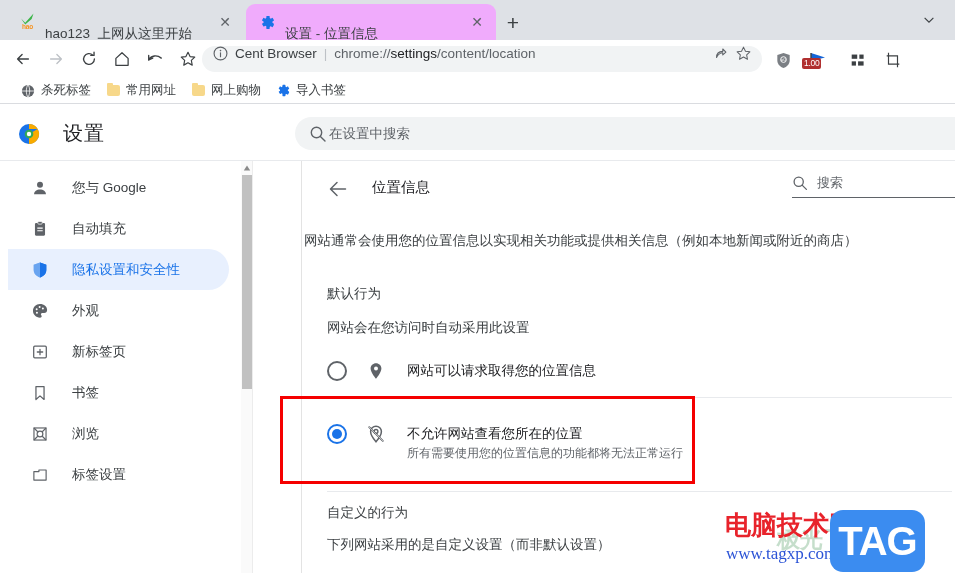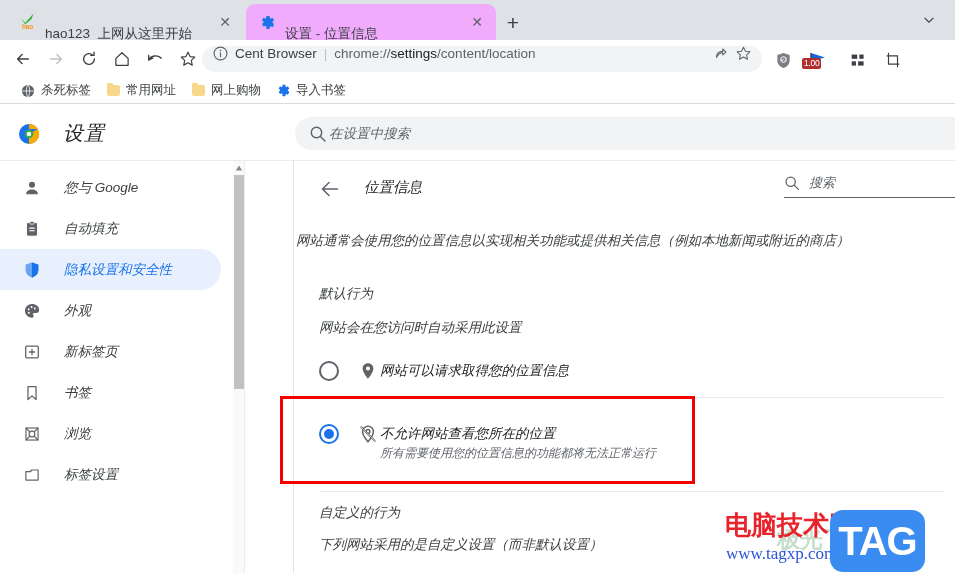--- a/index.html
+++ b/index.html
@@ -100,37 +100,37 @@
     position: absolute; top: 78px; left: 0; width: 955px; height: 26px;
     background: #ffffff; display: flex; align-items: center; padding-left: 20px;
     border-bottom: 1px solid #dadce0;
   }
   .bm { display: flex; align-items: center; gap: 5px; margin-right: 14px; font-size: 12.5px; color: #3c4043; }
   .bm .bmicon { width: 16px; height: 16px; display:flex; align-items:center; justify-content:center; }
   .folder-ico { width: 13px; height: 11px; background: #f7d88a; border-radius: 1px 2px 2px 2px; position: relative; }
   .folder-ico:after { content:""; position:absolute; left:0; top:-2px; width:6px; height:3px; background:#f7d88a; border-radius:1px 1px 0 0; }
 
   
-  .settings { position: absolute; top: 105px; left: 0; width: 955px; height: 468px; background: #ffffff; font-style: italic; }
+  .settings { position: absolute; top: 105px; left: 0; width: 955px; height: 468px; background: #ffffff; }
   .st-header {
     position: absolute; top: 0; left: 0; width: 955px; height: 56px;
     background: #ffffff; display: flex; align-items: center;
     border-bottom: 1px solid #e8eaed;
   }
   .st-logo { position: absolute; left: 18px; top: 18px; width: 22px; height: 22px; }
   .st-title { position: absolute; left: 63px; top: 15px; font-size: 20px; color: #202124; letter-spacing: 1px; }
   .st-search {
     position: absolute; left: 295px; top: 12px; width: 660px; height: 33px;
     background: #f1f3f4; border-radius: 17px 0 0 17px;
     display: flex; align-items: center; padding-left: 14px; gap: 2px;
   }
   .st-search .sico { width: 18px; height: 18px; color: #5f6368; }
   .st-search .sph { font-size: 13.5px; color: #5f6368; }
 
-  .st-body { position: absolute; top: 56px; left: 0; width: 939px; height: 412px; }
+  .st-body { position: absolute; top: 56px; left: 8px; width: 939px; height: 412px; }
 
   
   .sidebar { position: absolute; left: 0; top: 0; width: 233px; height: 412px; background: #fff; }
   .side-item {
     position: relative; height: 41px; display: flex; align-items: center;
     padding-left: 22px; gap: 22px; font-size: 13.5px; color: #3c4043;
     border-radius: 0 22px 22px 0; margin-right: 12px;
   }
   .side-item .sicon { width: 20px; height: 20px; flex:0 0 20px; display:flex; align-items:center; justify-content:center; color:#5f6368; }
   .side-item.selected { background: #e8f0fe; color: #1a73e8; }
@@ -163,21 +163,21 @@
   .radio-row { position: absolute; left: 0; width: 662px; display: flex; align-items: flex-start; }
   .radio-row .rdo {
     position: relative; width: 20px; height: 20px; flex: 0 0 20px;
     margin-left: 25px; margin-top: 0px;
   }
   .rdo .ring { position:absolute; left:0; top:0; width:20px; height:20px; border:2px solid #5f6368; border-radius:50%; }
   .rdo.on .ring { border-color: #1a73e8; }
   .rdo.on .dot { position:absolute; left:5px; top:5px; width:10px; height:10px; background:#1a73e8; border-radius:50%; }
   .rdo.on .halo { position:absolute; left:-12px; top:-12px; width:44px; height:44px; background:#d2e3fc; border-radius:50%; z-index:-1; }
   .radio-row .rico { width: 20px; height: 20px; flex:0 0 20px; margin-left: 19px; color: #5f6368; }
-  .radio-row .rtxt { margin-left: 2px; }
+  .radio-row .rtxt { margin-left: 21px; }
   .rtxt .t1 { font-size: 13.5px; color: #202124; line-height: 19px; }
   .rtxt .t2 { font-size: 12px; color: #5f6368; line-height: 18px; margin-top: 1px; }
 
   .hl-box {
     position: absolute; left: 280px; top: 396px; width: 415px; height: 88px;
     border: 3px solid #f50000; pointer-events: none; z-index: 40;
   }
   .divider { position: absolute; background: #e8eaed; height: 1px; }
 
   

